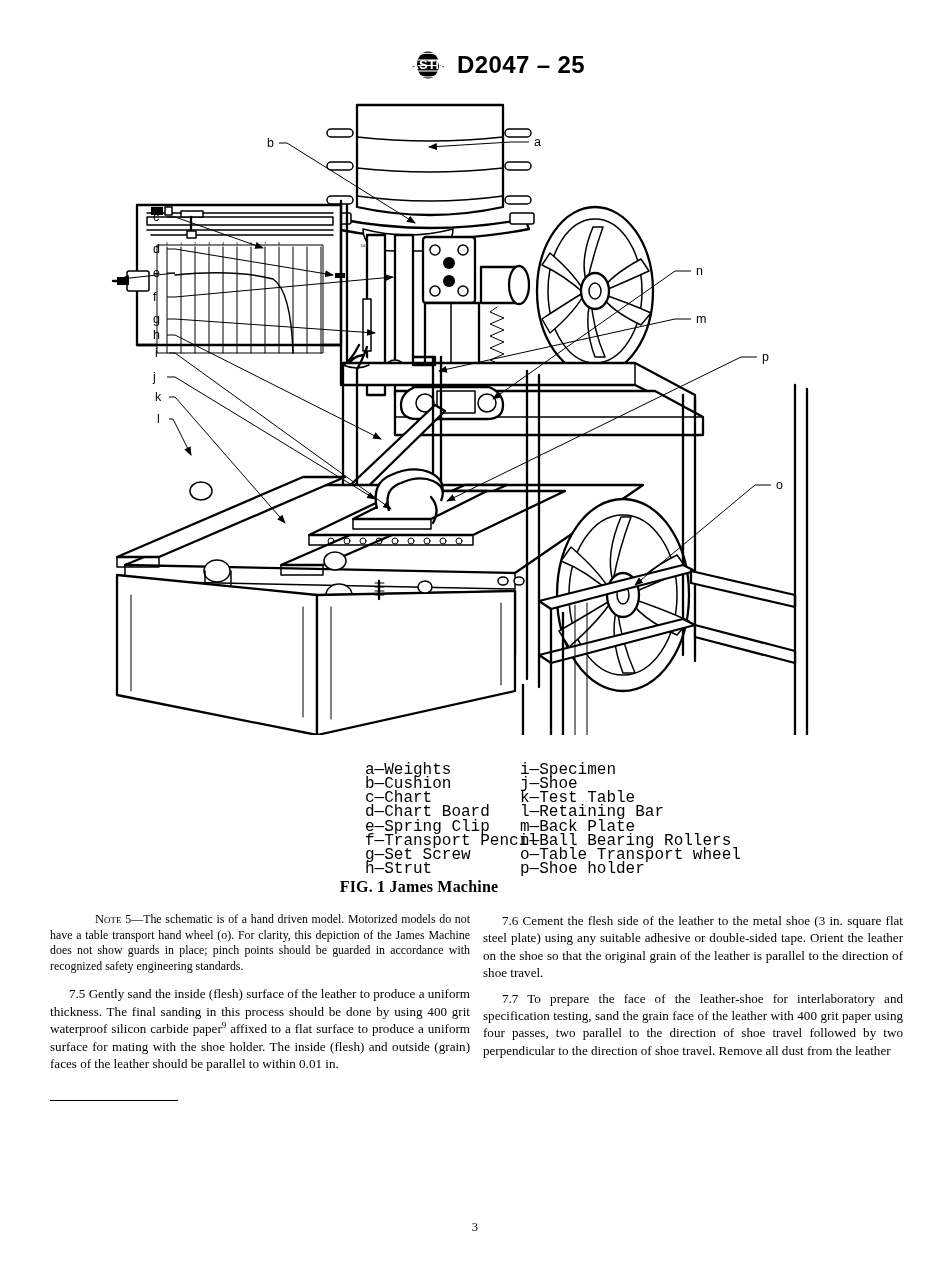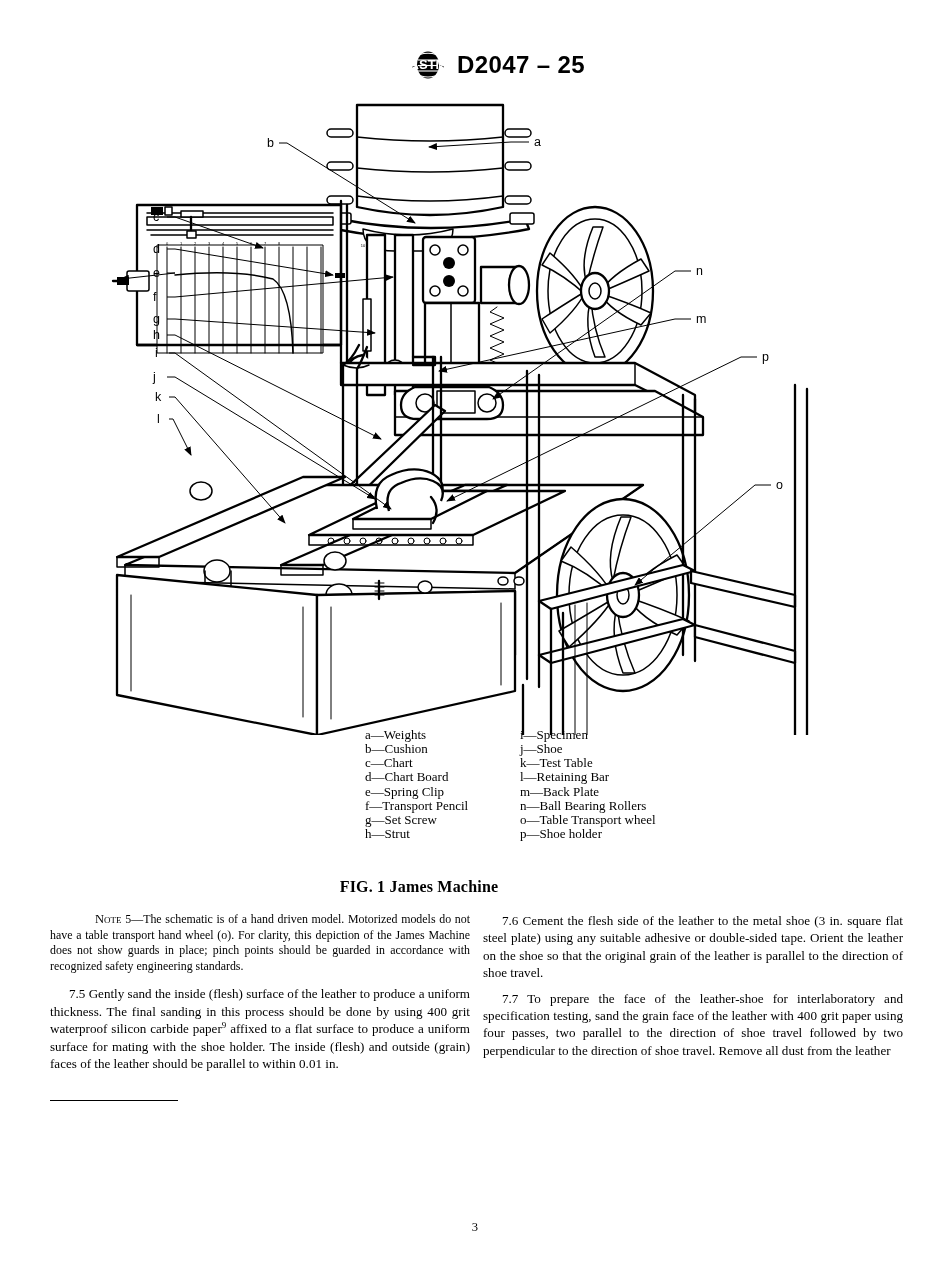--- a/index.html
+++ b/index.html
@@ -50,27 +50,27 @@
     width: 950px;
   }
   #james-machine-svg {
     display: block;
     margin: 0 auto;
   }
 
   
   #figure-legend {
     position: absolute;
-    top: 728px;
+    top: 763px;
     left: 365px;
     width: 330px;
     display: grid;
     grid-template-columns: 155px 175px;
-    font-family: Liberation Serif, serif;
-    font-size: 13px;
+    font-family: Liberation Mono, monospace;
+    font-size: 16px;
     line-height: 14.15px;
   }
   #figure-legend .legend-item {
     white-space: nowrap;
   }
 
   #figure-caption {
     position: absolute;
     top: 878px;
     left: 0;

